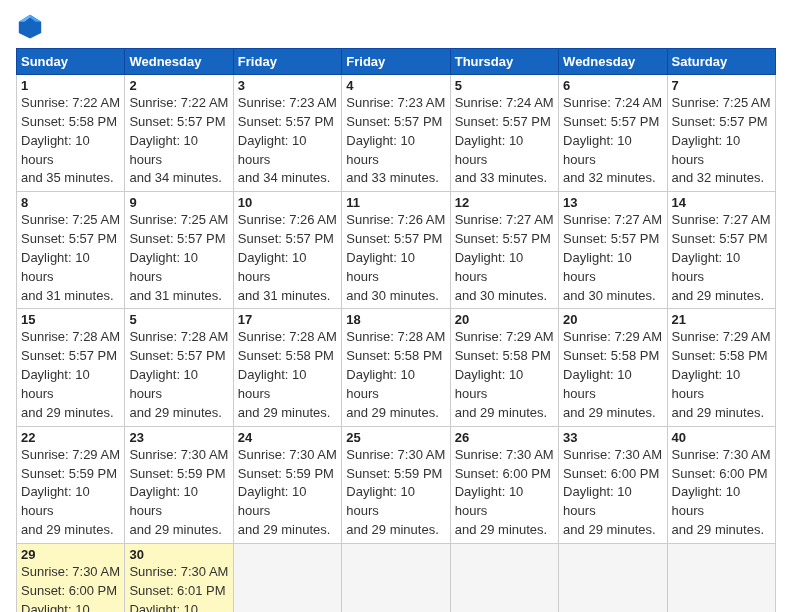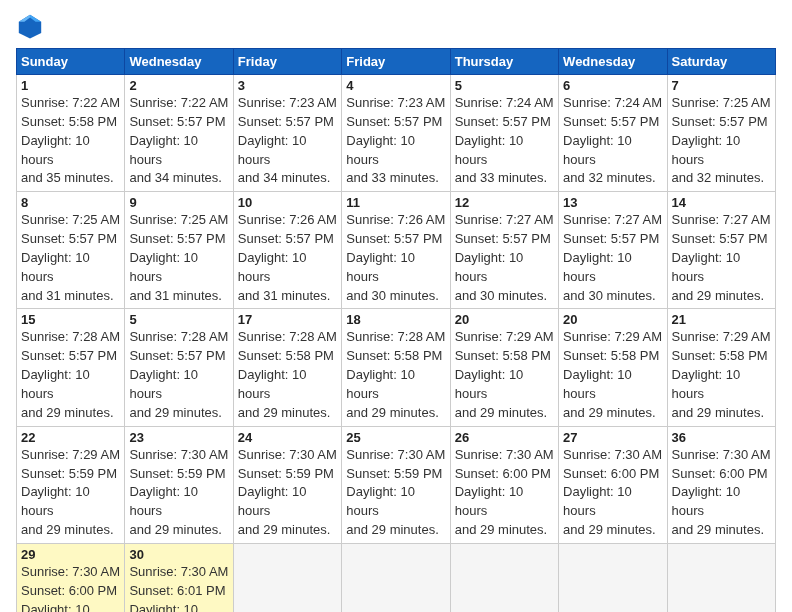--- a/index.html
+++ b/index.html
@@ -311,28 +311,28 @@
 and 29 minutes.</div>
           </td>
           <td>
             <span class="day-num">26</span>
             <div class="day-info" style="white-space: pre-line;">Sunrise: 7:30 AM
 Sunset: 6:00 PM
 Daylight: 10 hours
 and 29 minutes.</div>
           </td>
           <td>
-            <span class="day-num">27</span>
+            <span class="day-num">33</span>
             <div class="day-info" style="white-space: pre-line;">Sunrise: 7:30 AM
 Sunset: 6:00 PM
 Daylight: 10 hours
 and 29 minutes.</div>
           </td>
           <td>
-            <span class="day-num">36</span>
+            <span class="day-num">40</span>
             <div class="day-info" style="white-space: pre-line;">Sunrise: 7:30 AM
 Sunset: 6:00 PM
 Daylight: 10 hours
 and 29 minutes.</div>
           </td>
         </tr>
         <tr>
           <td>
             <span class="day-num">29</span>
             <div class="day-info" style="white-space: pre-line;">Sunrise: 7:30 AM

